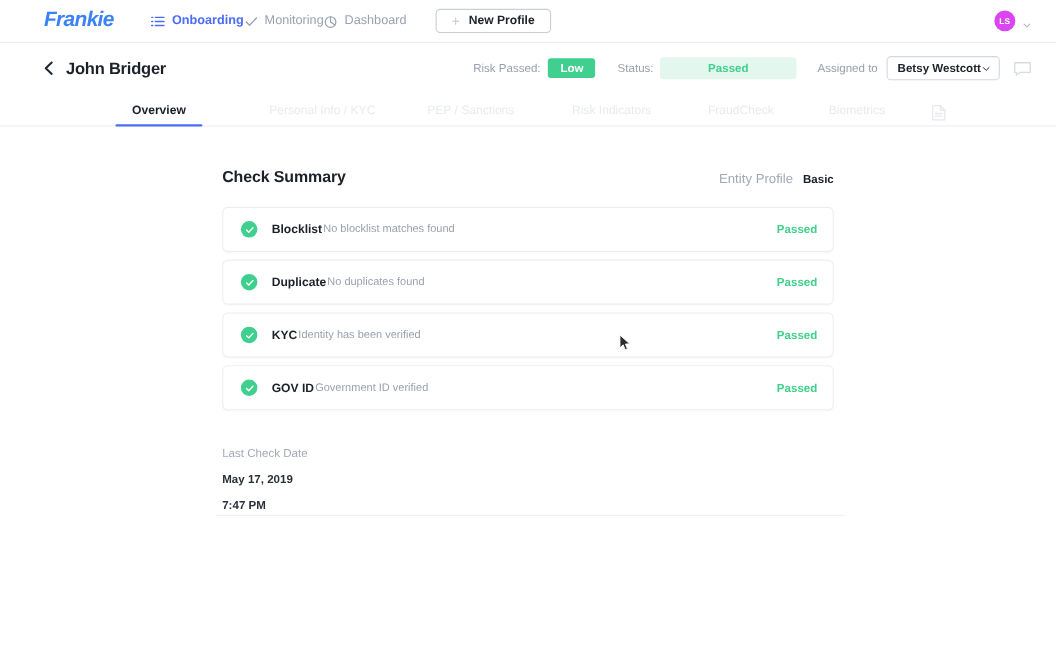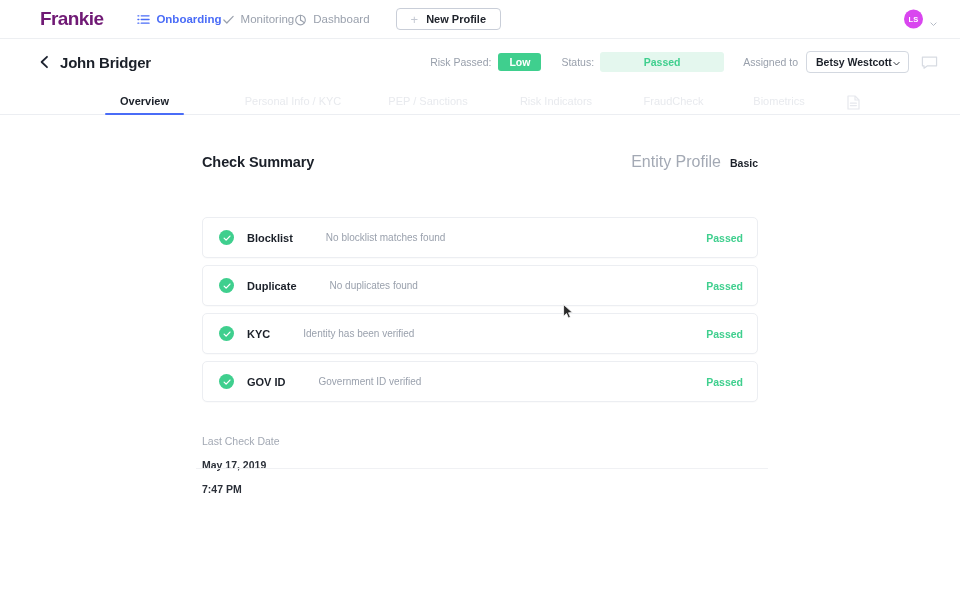--- a/index.html
+++ b/index.html
@@ -15,21 +15,21 @@
   
   .topnav {
     height: 39px; width: 100%;
     display: flex; align-items: center;
     border-bottom: 1px solid #edeff2;
     background: #fff;
     position: relative;
   }
   .brand {
     font-size: 19px; font-weight: bold; letter-spacing: -0.6px;
-    color: #701a75; margin-left: 40px; margin-right: 34px;
+    color: #3b82f6; margin-left: 40px; margin-right: 34px; font-style: italic;
   }
   .navitems { display: flex; align-items: center; }
   .navitem {
     display: flex; align-items: center; gap: 6px;
     font-size: 11.5px; color: #9aa1ad; cursor: pointer; white-space: nowrap;
   }
   .navitem.active { color: #4a6cf7; font-weight: bold; }
   .navitem .ic { display: inline-flex; align-items: center; justify-content: center; width: 13px; height: 13px; }
   .navitem .ic svg { display: block; }
 
@@ -110,41 +110,41 @@
     height: 2.5px; background: #4a6cf7; border-radius: 2px;
   }
   .docicon {
     position: absolute; right: 100px; bottom: 4px;
     width: 13px; height: 15px; color: #e6e8ed; cursor: pointer;
   }
 
   
   .main { padding-top: 38px; }
   .container { width: 556px; margin: 0 auto; }
-  .sumhead { display: flex; align-items: center; justify-content: space-between; margin-bottom: 46px; }
+  .sumhead { display: flex; align-items: flex-end; justify-content: space-between; margin-bottom: 19px; }
   .sumtitle { font-size: 14.5px; font-weight: bold; color: #1b2029; letter-spacing: -.1px; }
   .entity { display: flex; align-items: baseline; gap: 9px; }
-  .entity-lbl { font-size: 16px; color: #a3a9b4; padding-left: 37px; }
+  .entity-lbl { font-size: 12px; color: #a3a9b4; padding-left: 37px; }
   .entity-val { font-size: 10.5px; font-weight: bold; color: #1b2029; }
 
   .checklist { display: flex; flex-direction: column; gap: 7px; }
   .checkrow {
     height: 41px; border: 1px solid #eceef2; border-radius: 5px;
     background: #fff; display: flex; align-items: center;
     padding: 0 14px 0 16px; cursor: pointer;
     box-shadow: 0 1px 1px rgba(20,30,60,0.02);
   }
   .tick {
     width: 15px; height: 15px; border-radius: 50%; background: #3fcf8e;
     display: flex; align-items: center; justify-content: center; flex: 0 0 auto;
   }
   .tick svg { width: 8px; height: 8px; color: #fff; }
   .rowtext { margin-left: 13px; display: flex; flex-direction: row; gap: 1px; }
   .rowtitle { font-size: 11px; font-weight: bold; color: #1b2029; }
-  .rowsub { font-size: 10px; color: #9aa1ad; margin-left: 32px; }
+  .rowsub { font-size: 10px; color: #9aa1ad; }
   .rowstatus { margin-left: auto; font-size: 10.5px; font-weight: bold; color: #3fcf8e; }
 
   .lastcheck { display: flex; align-items: flex-start; gap: 12px; margin-top: 33px; flex-direction: column; }
   .lc-lbl { font-size: 10.5px; color: #a3a9b4; }
   .lc-val { font-size: 10.5px; font-weight: bold; color: #2b3039; }
 
   .footdivider {
     position: absolute; left: 196px; right: 192px; top: 468px;
     height: 1px; background: #f0f1f4;
   }

